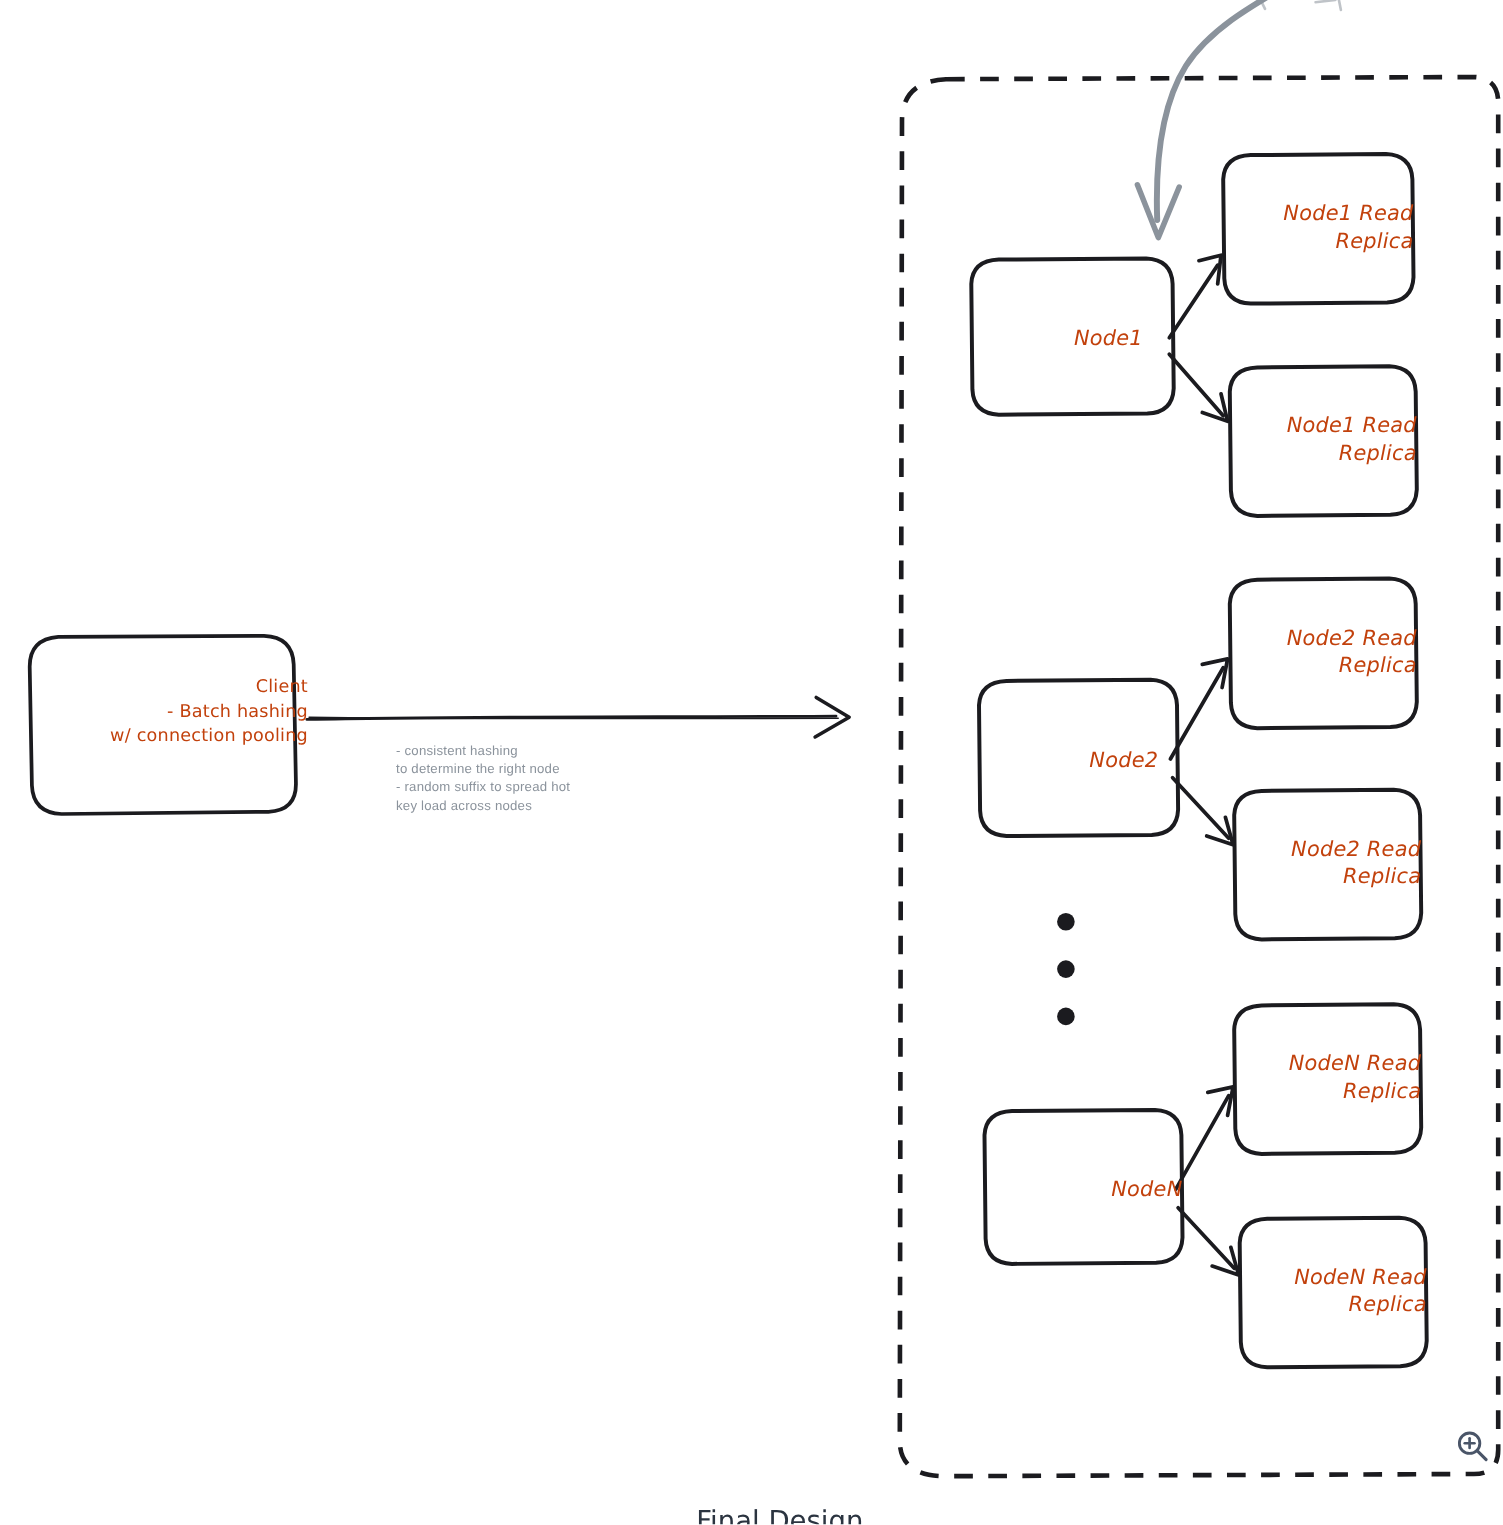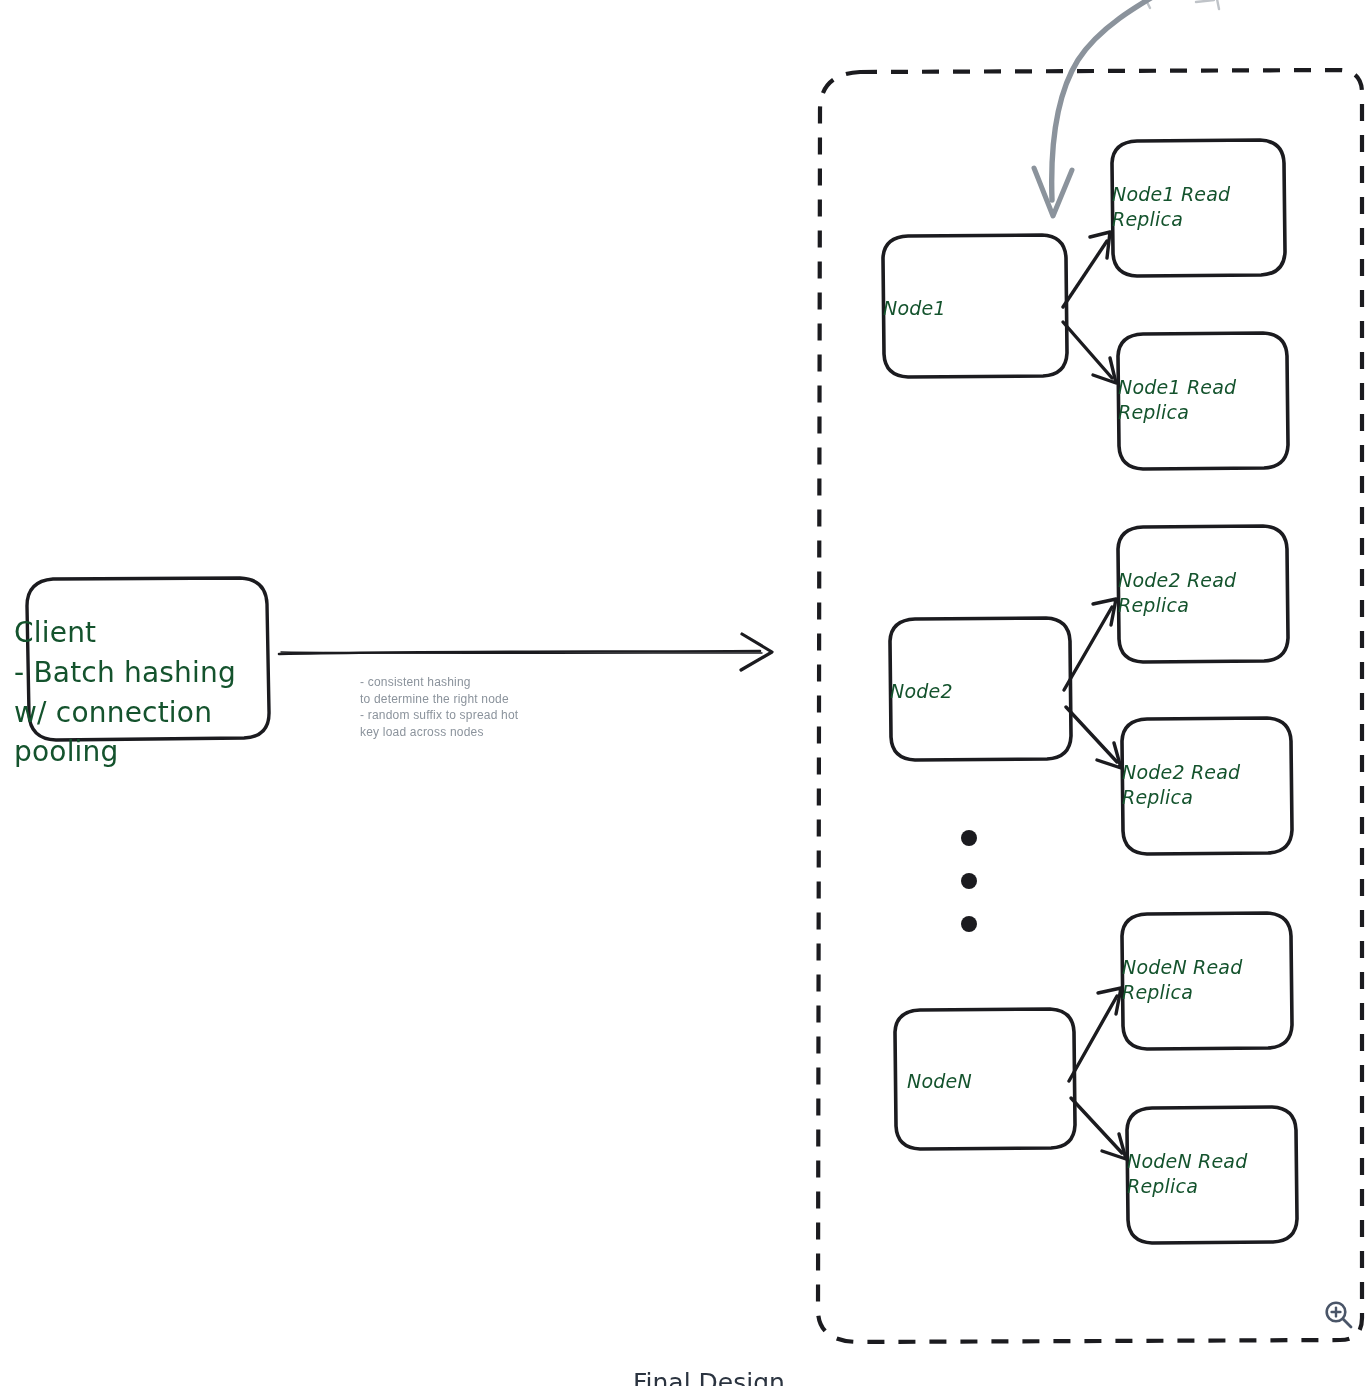--- a/index.html
+++ b/index.html
@@ -21,32 +21,32 @@
     position: absolute;
     left: 0;
     top: 0;
     width: 1366px;
     height: 1386px;
   }
   .node-label,
   .client-label,
   .replica-label {
     position: absolute;
-    text-align: left;
-    color: #14532d;
+    text-align: right;
+    color: #c2410c;
     font-family: "DejaVu Sans", sans-serif;
     font-style: italic;
     letter-spacing: 0.2px;
     pointer-events: none;
     line-height: 1.32;
   }
   .node-label { font-size: 19px; }
   .replica-label { font-size: 19px; }
   .client-label {
-    font-size: 28px;
+    font-size: 16px;
     font-style: normal;
     line-height: 1.42;
   }
   .annot {
     position: absolute;
     color: #8b939c;
     font-size: 12px;
     font-family: Liberation Sans, sans-serif;
     line-height: 1.38;
     letter-spacing: 0.2px;
@@ -193,21 +193,21 @@
 
   <div class="node-label" style="left:890px; top:679px; width:163px;">Node2</div>
   <div class="hit" style="left:890px; top:618px; width:181px; height:142px;"></div>
 
   <div class="replica-label" style="left:1118px; top:568px; width:170px;"><span>Node2 Read Replica</span></div>
   <div class="hit" style="left:1118px; top:526px; width:170px; height:136px;"></div>
 
   <div class="replica-label" style="left:1122px; top:760px; width:170px;"><span>Node2 Read Replica</span></div>
   <div class="hit" style="left:1122px; top:718px; width:170px; height:136px;"></div>
 
-  <div class="node-label" style="left:895px; top:1069px; width:180px;padding-left:12px;">NodeN</div>
+  <div class="node-label" style="left:895px; top:1069px; width:180px;">NodeN</div>
   <div class="hit" style="left:895px; top:1009px; width:180px; height:140px;"></div>
 
   <div class="replica-label" style="left:1122px; top:955px; width:170px;"><span>NodeN Read Replica</span></div>
   <div class="hit" style="left:1122px; top:913px; width:170px; height:136px;"></div>
 
   <div class="replica-label" style="left:1127px; top:1149px; width:170px;"><span>NodeN Read Replica</span></div>
   <div class="hit" style="left:1127px; top:1107px; width:170px; height:136px;"></div>
 
   <div class="caption" style="left:633px; top:1368px;">Final Design</div>
 

